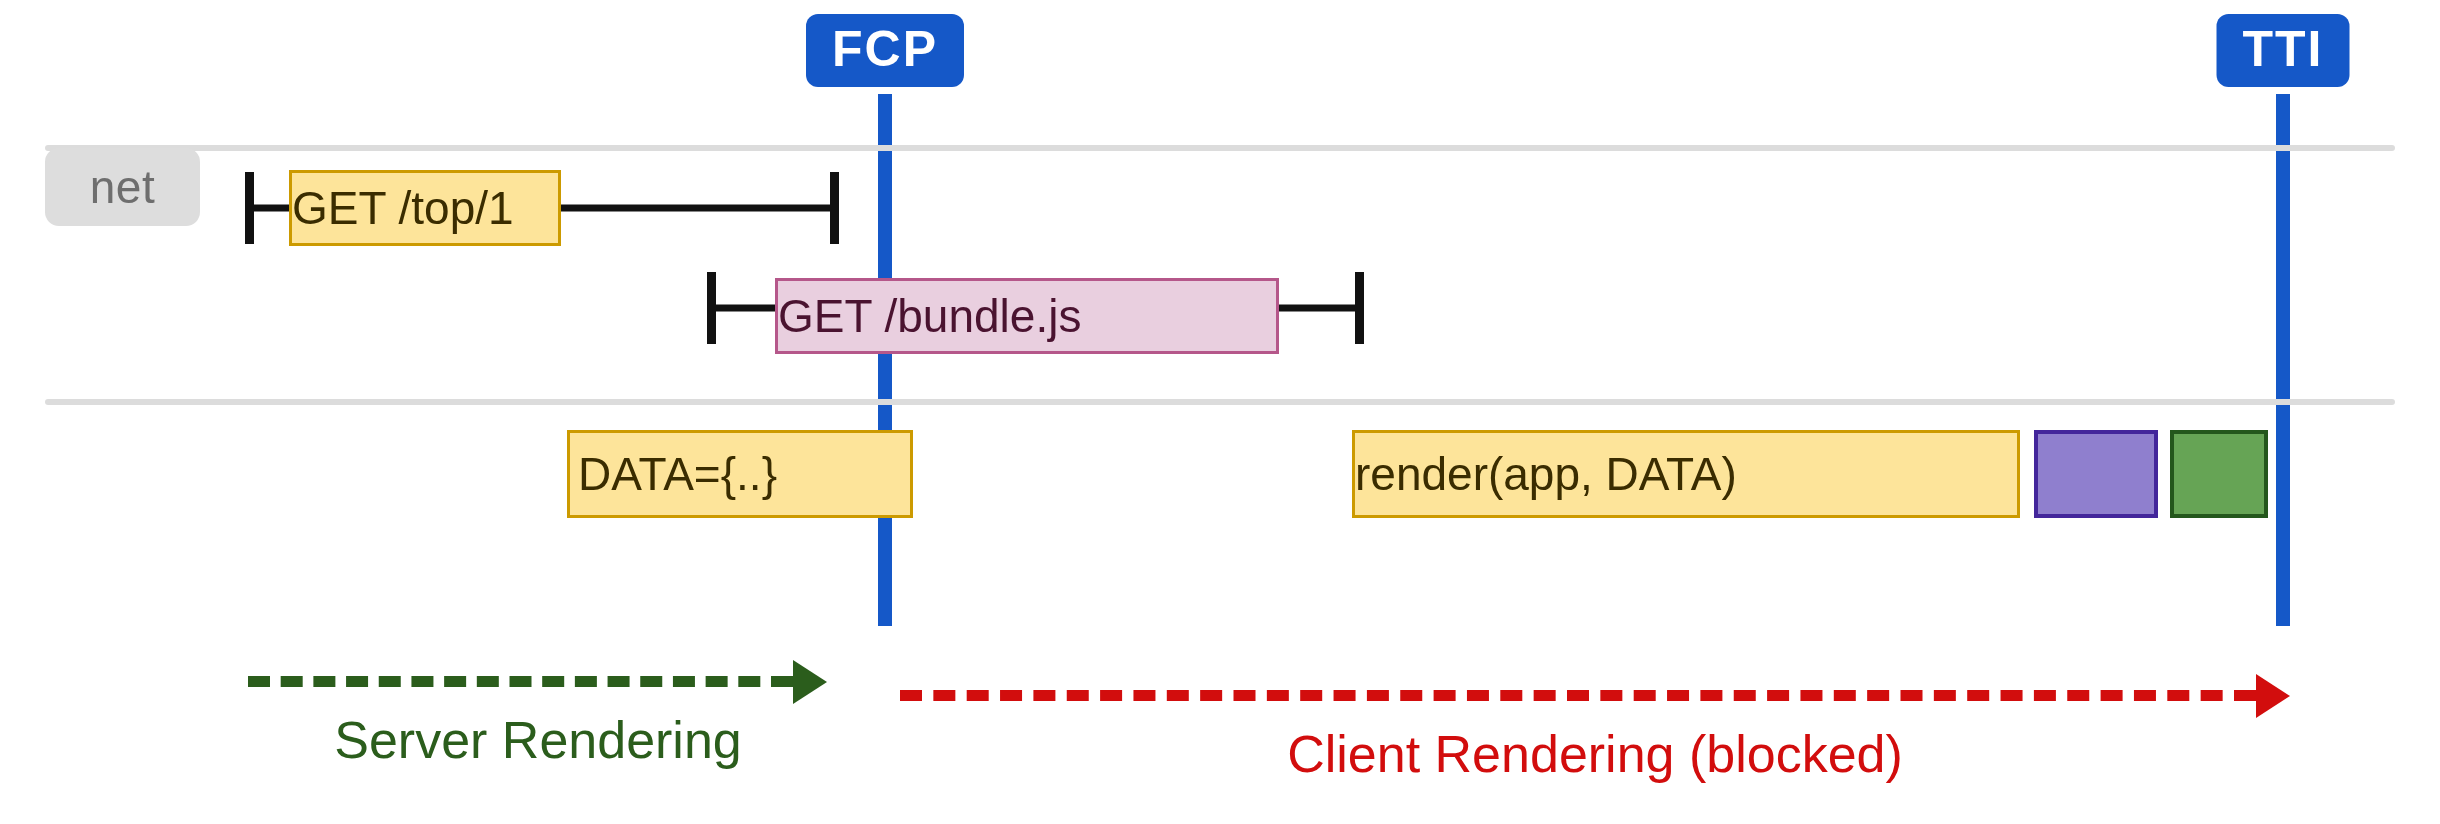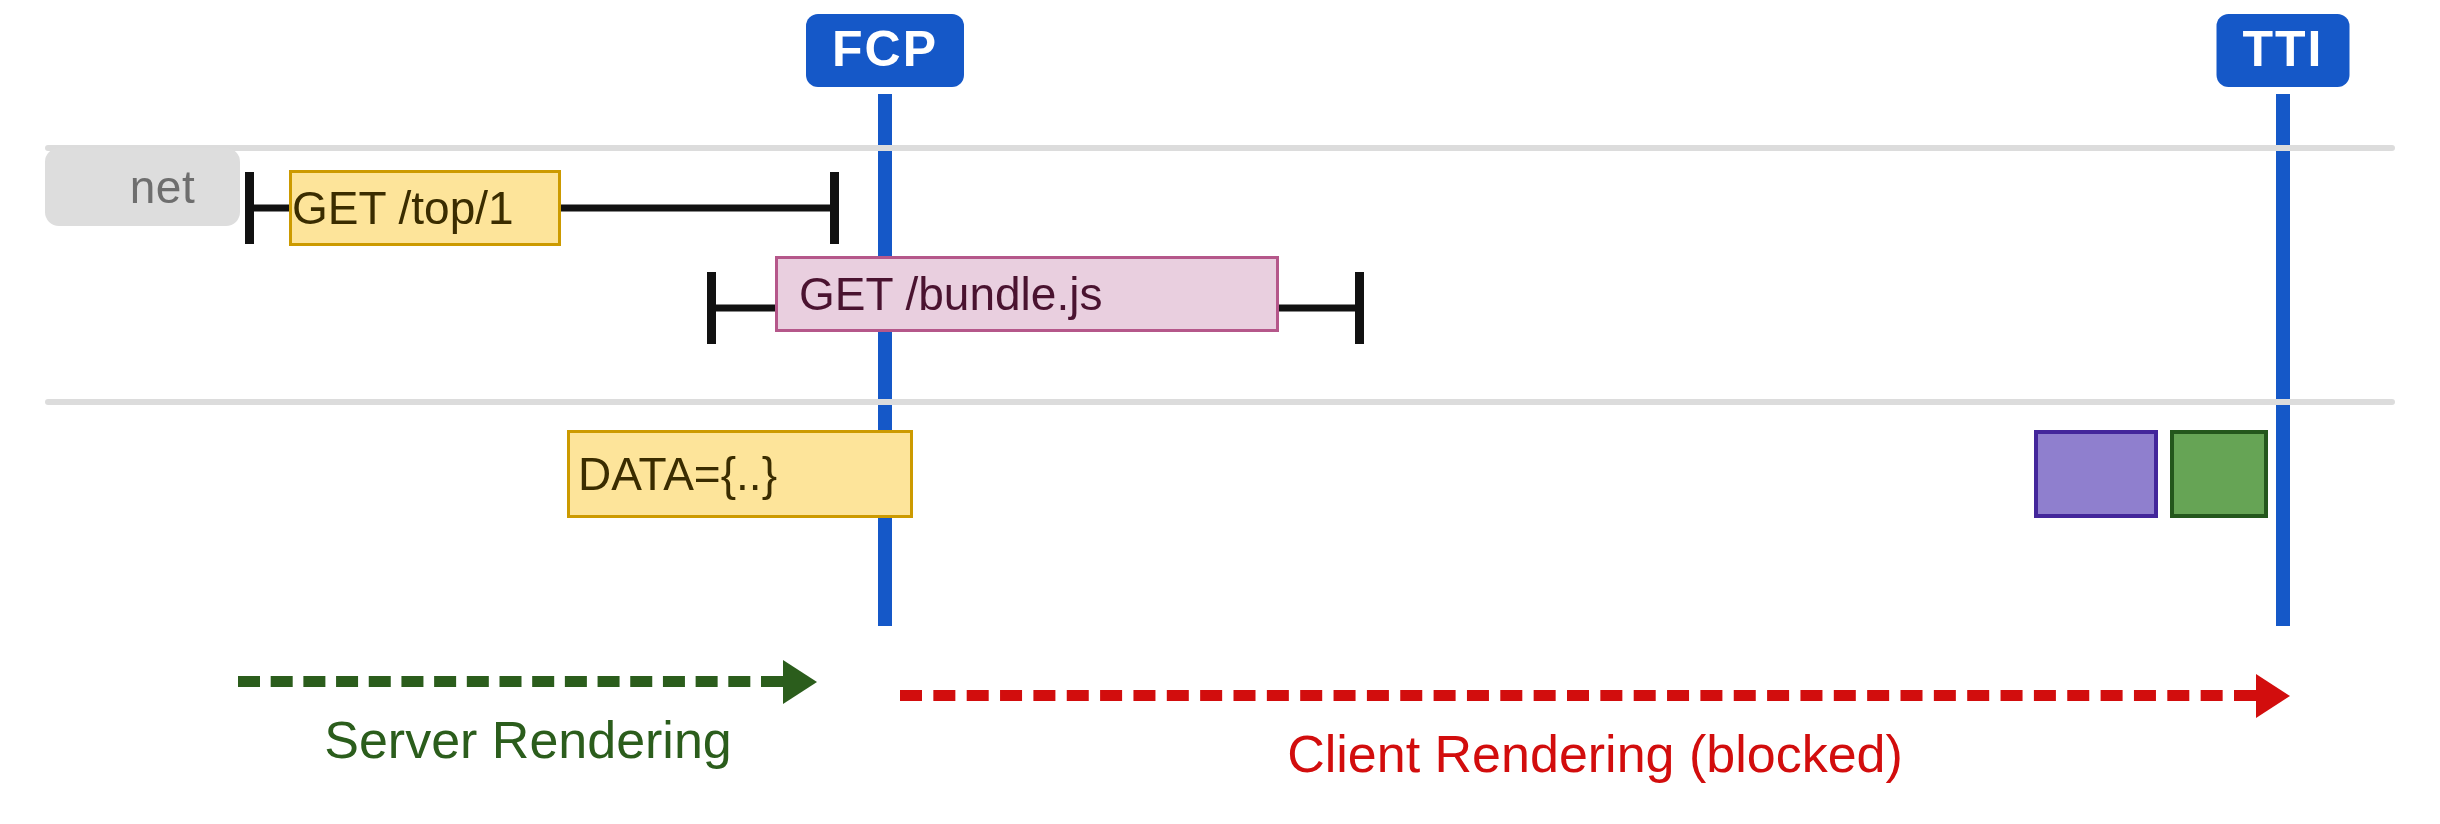--- a/index.html
+++ b/index.html
@@ -18,21 +18,20 @@
   
   .lane-chip{
     position:absolute;
     background:#dddddd;
     border-radius:14px;
     display:flex;align-items:center;justify-content:center;
     color:#6e6e6e;
     font-size:46px;
     line-height:1;
     letter-spacing:.5px;
-    padding-left:40px;
   }
 
   
   .bar{
     position:absolute;
     display:flex;align-items:center;justify-content:flex-start;
     box-sizing:border-box;
     font-size:46px;
     line-height:1;
     white-space:nowrap;
@@ -119,37 +118,40 @@
   </div>
   <div class="bar yellow" style="left:289px;top:170px;width:272px;height:76px;">
     <span>GET /top/1</span>
   </div>
 
   <div class="whisker" style="left:707px;top:272px;width:657px;height:72px;">
     <div class="stem"></div>
     <div class="cap left"></div>
     <div class="cap right"></div>
   </div>
-  <div class="bar pink" style="left:775px;top:256px;width:504px;height:76px;padding-left:21px;">
+  <div class="bar pink" style="left:775px;top:278px;width:504px;height:76px;">
     <span>GET /bundle.js</span>
   </div>
 
   <div class="track-line" style="left:45px;top:399px;width:2350px;"></div>
 
 
   <div class="bar yellow" style="left:567px;top:430px;width:346px;height:88px;padding-left:8px;">
     <span>DATA={..}</span>
   </div>
 
+  <div class="bar yellow" style="left:1352px;top:430px;width:668px;height:88px;">
+    <span>render(app, DATA)</span>
+  </div>
 
   <div class="bar purple" style="left:2034px;top:430px;width:124px;height:88px;"></div>
 
   <div class="bar green" style="left:2170px;top:430px;width:98px;height:88px;"></div>
 
-  <div class="phase server" style="left:238px;top:660px;width:580px;height:44px;text-decoration:underline;">
+  <div class="phase server" style="left:248px;top:660px;width:580px;height:44px;text-decoration:underline;">
     <div class="dash" style="width:545px;top:16px;"></div>
     <div class="head" style="left:545px;top:22px;"></div>
     <div class="caption">Server Rendering</div>
   </div>
 
   <div class="phase client" style="left:900px;top:674px;width:1390px;height:44px;">
     <div class="dash" style="width:1356px;top:16px;"></div>
     <div class="head" style="left:1356px;top:22px;"></div>
     <div class="caption">Client Rendering (blocked)</div>
   </div>

